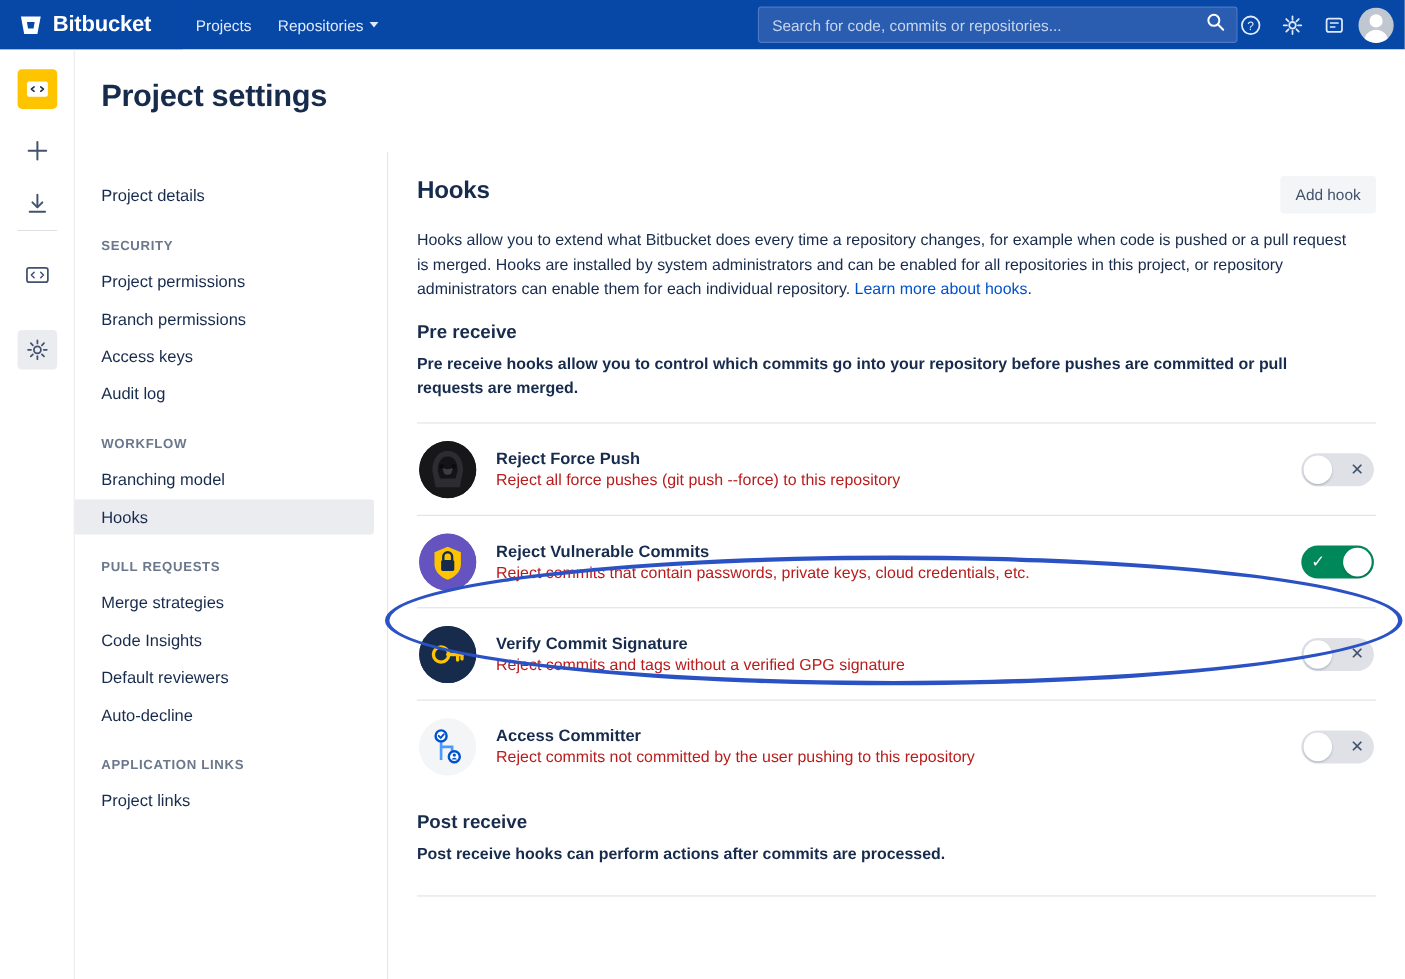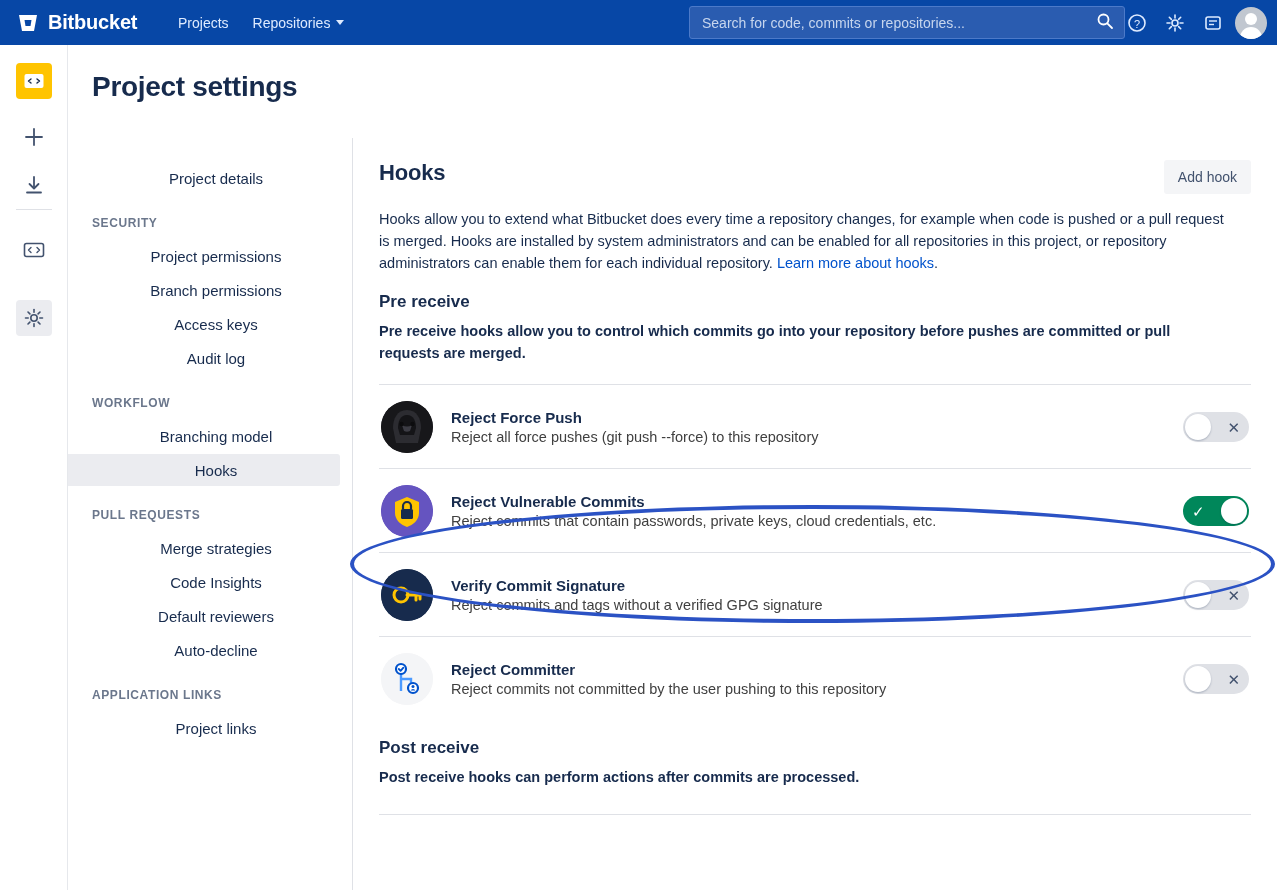--- a/index.html
+++ b/index.html
@@ -166,21 +166,20 @@
   }
   .side-item {
     height: 32px;
     display: flex; align-items: center;
     padding-left: 24px;
     font-size: 15px;
     color: #172B4D;
     cursor: pointer;
     margin: 2px 12px 2px 0;
     border-radius: 0 3px 3px 0;
-    justify-content: center;
   }
   .side-item.selected { background: #EBECF0; font-weight: 400; }
 
   
   .content {
     position: absolute; left: 353px; top: 138px;
     width: 924px; height: 752px;
     background: #ffffff;
     padding: 22px 26px 0 26px;
     overflow: hidden;
@@ -245,21 +244,21 @@
     overflow: hidden;
   }
   .hook-text { flex: 1; }
   .hook-name {
     font-size: 15px;
     font-weight: 700;
     color: #172B4D;
   }
   .hook-desc {
     font-size: 14.5px;
-    color: #404040;
+    color: #b91c1c;
     margin-top: 3px;
   }
   .toggle {
     width: 66px; height: 30px;
     border-radius: 15px;
     background: #DFE1E6;
     position: relative;
     cursor: pointer;
     flex: none;
   }
@@ -543,21 +542,21 @@
           <line x1="20" y1="14" x2="20" y2="38" stroke="#4C9AFF" stroke-width="2.4"></line>
           <circle cx="20" cy="16" r="5" fill="#ffffff" stroke="#0052CC" stroke-width="2.2"></circle>
           <path d="M17.8 16 L19.6 17.8 L22.4 14.6" fill="none" stroke="#0052CC" stroke-width="1.8" stroke-linecap="round" stroke-linejoin="round"></path>
           <path d="M20 26 H30 V33" fill="none" stroke="#4C9AFF" stroke-width="2.4"></path>
           <circle cx="32" cy="35" r="5" fill="#ffffff" stroke="#0052CC" stroke-width="2.2"></circle>
           <circle cx="32" cy="33.4" r="1.5" fill="#0052CC"></circle>
           <path d="M29.5 37.5 a2.8 2.8 0 0 1 5 0" fill="#0052CC"></path>
         </svg>
       </div>
       <div class="hook-text">
-        <div class="hook-name">Reject Committer</div>
+        <div class="hook-name">Access Committer</div>
         <div class="hook-desc">Reject commits not committed by the user pushing to this repository</div>
       </div>
       <div class="toggle">
         <span class="knob"></span>
         <span class="mark">✕</span>
       </div>
     </div>
   </div>
 
   <div class="sub-title">Post receive</div>

